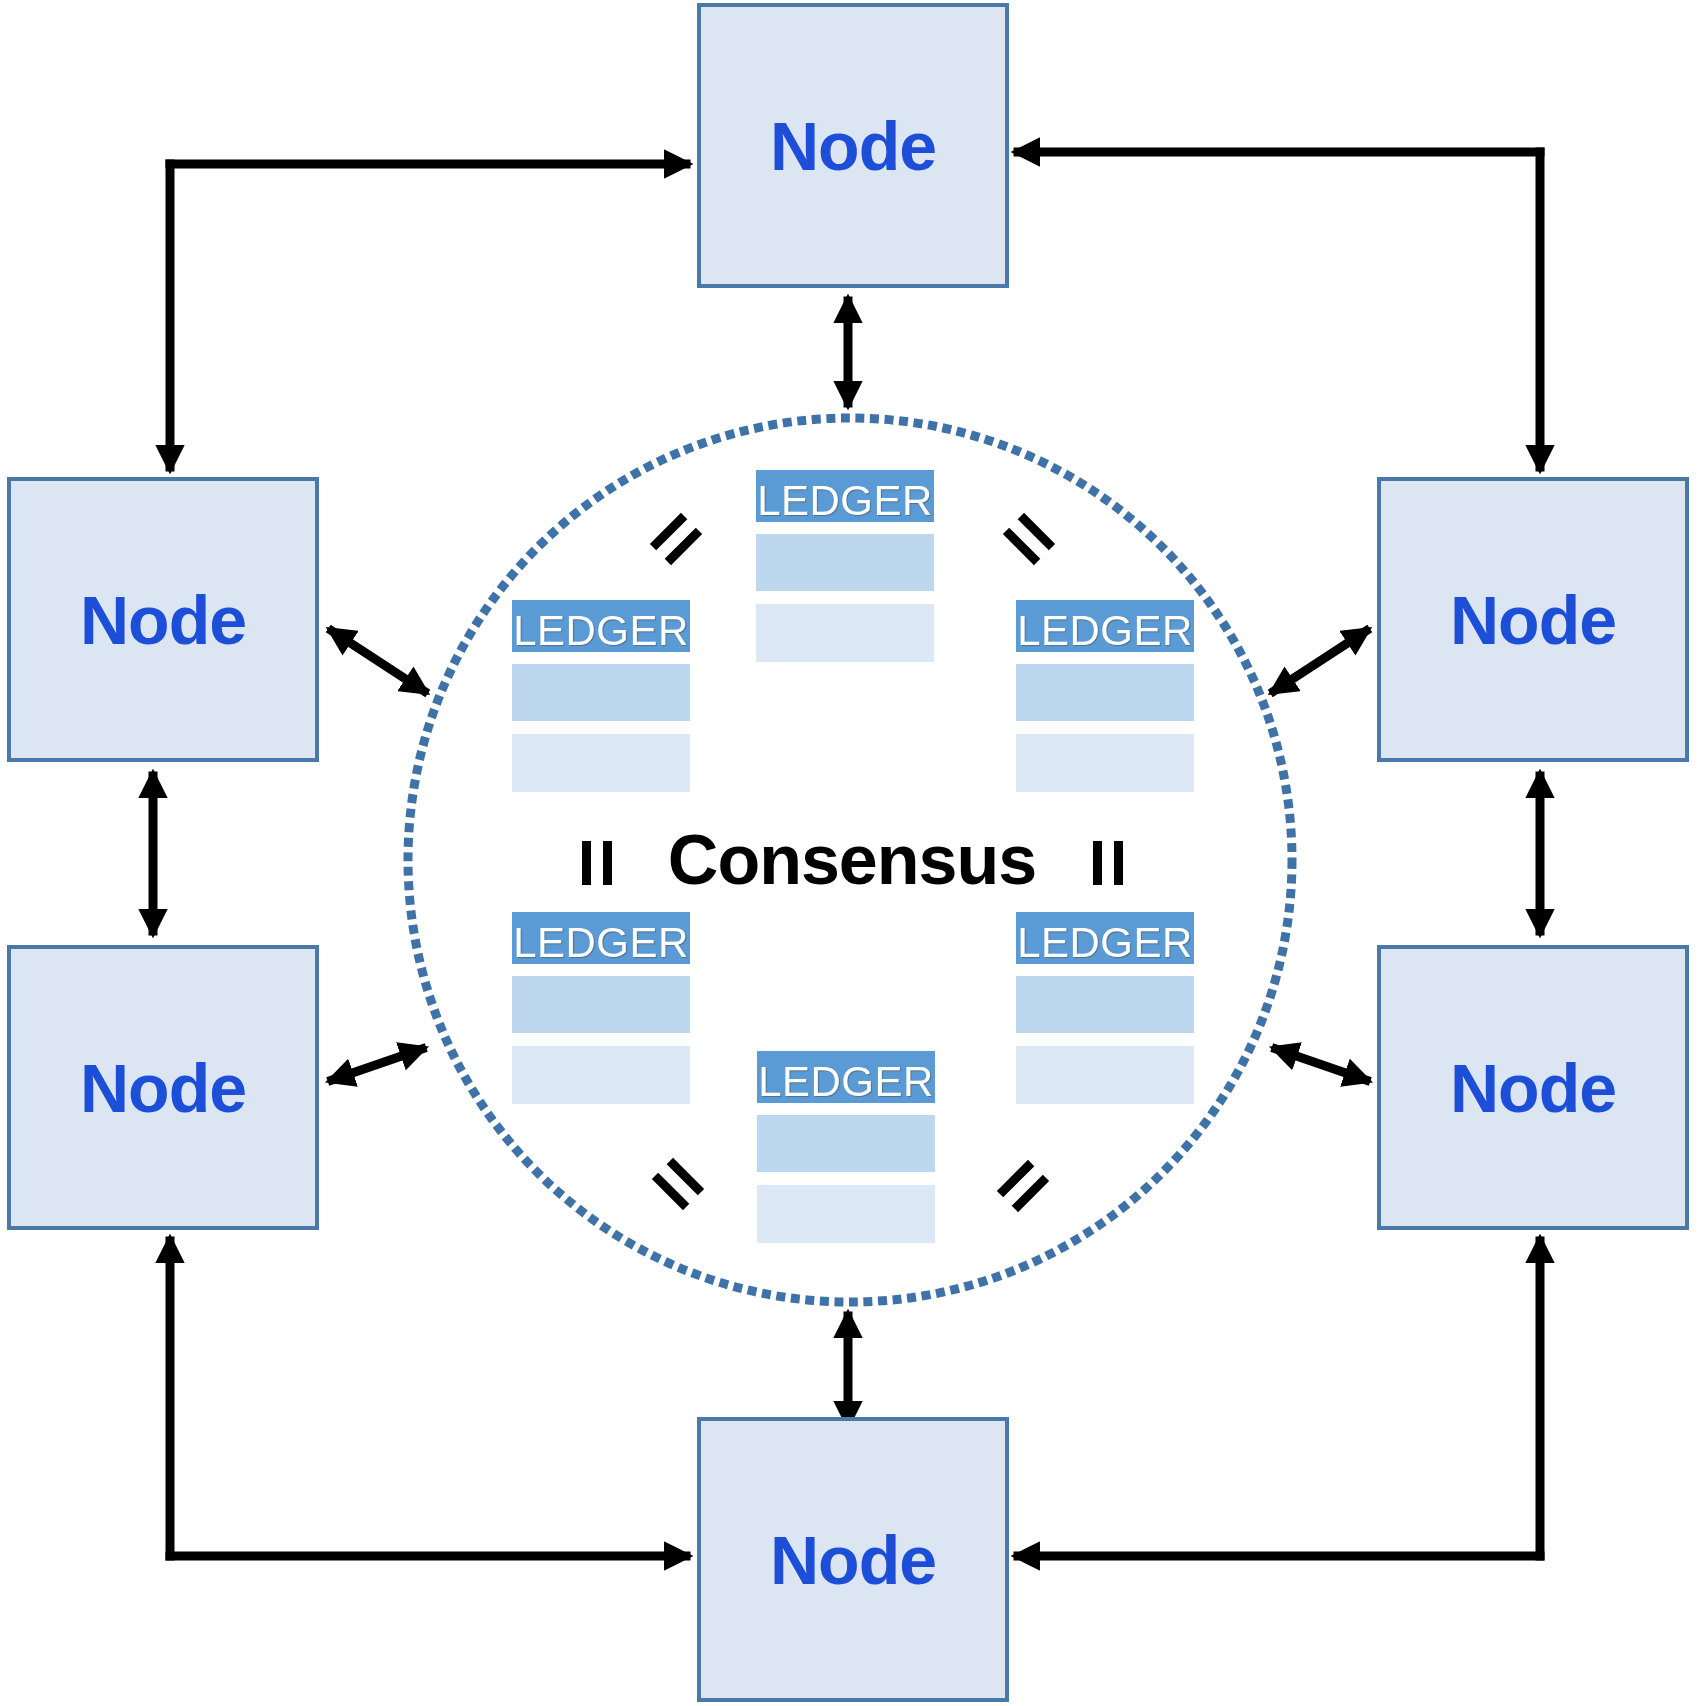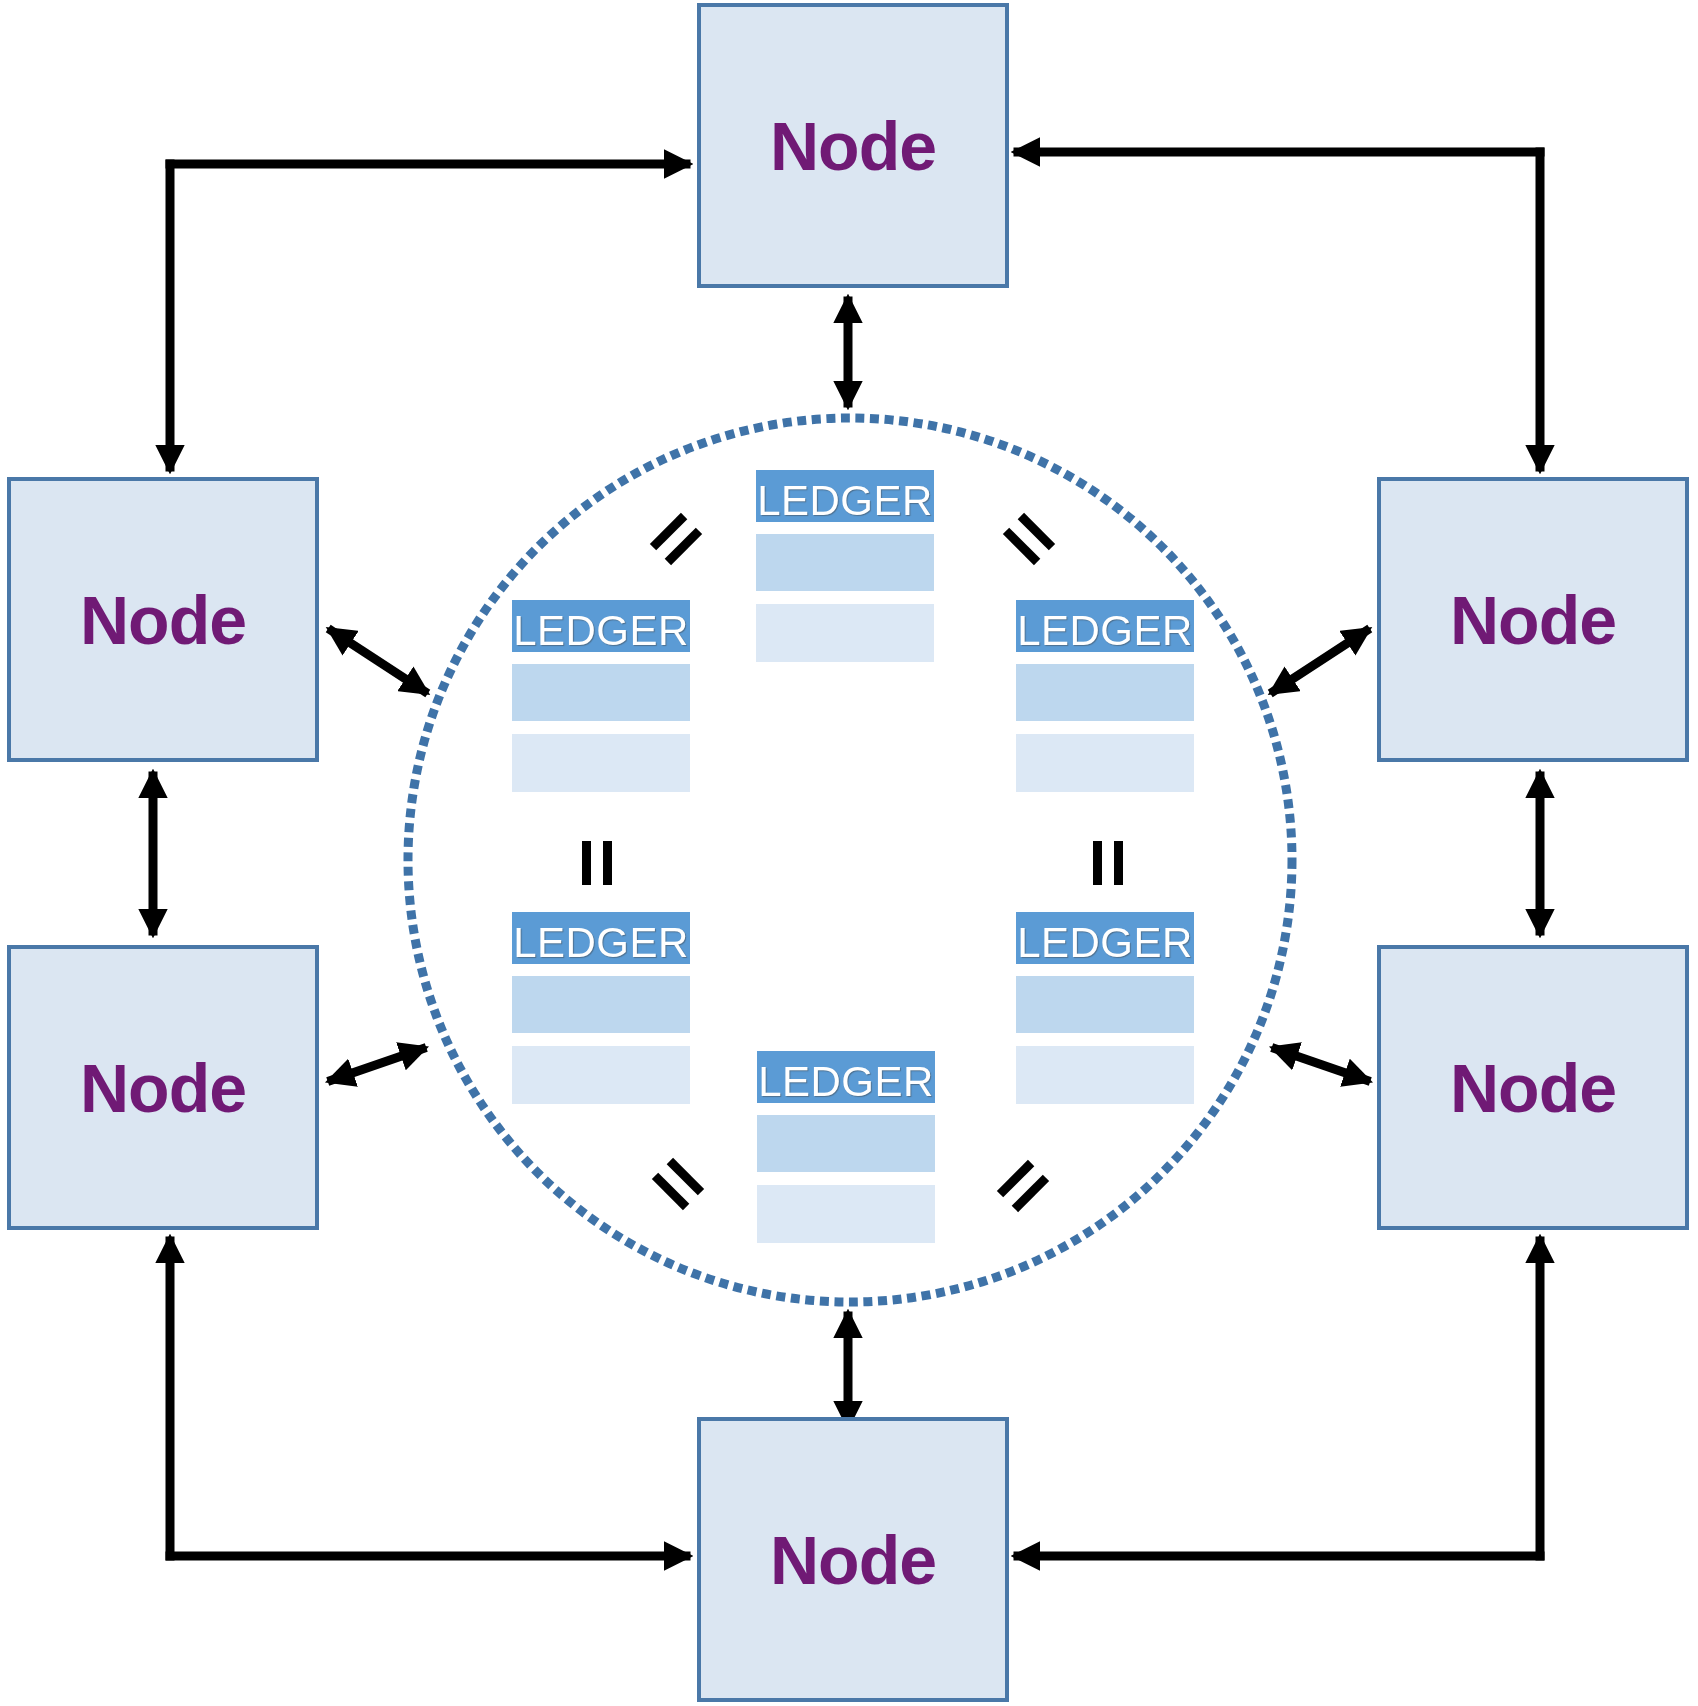--- a/index.html
+++ b/index.html
@@ -18,21 +18,21 @@
     position:absolute;
     width:312px;height:285px;
     box-sizing:border-box;
     background:#dbe6f2;
     border:4.5px solid #4a78a8;
     display:flex;align-items:center;justify-content:center;
   }
   .node-label{
     font-size:68px;
     font-weight:bold;
-    color:#701a75;
+    color:#1d4ed8;
     letter-spacing:-1px;
   }
   .node-top{left:697px;top:3px;}
   .node-upper-left{left:7px;top:477px;}
   .node-lower-left{left:7px;top:945px;}
   .node-upper-right{left:1377px;top:477px;}
   .node-lower-right{left:1377px;top:945px;}
   .node-bottom{left:697px;top:1417px;}
 
   
@@ -190,14 +190,15 @@
     </div>
   <div class="eq eq-bottom-left">
       <div class="bar"></div>
       <div class="bar"></div>
     </div>
   <div class="eq eq-bottom-right">
       <div class="bar"></div>
       <div class="bar"></div>
     </div>
 
+  <div class="consensus">Consensus</div>
 
 </div>
 
 </body></html>

